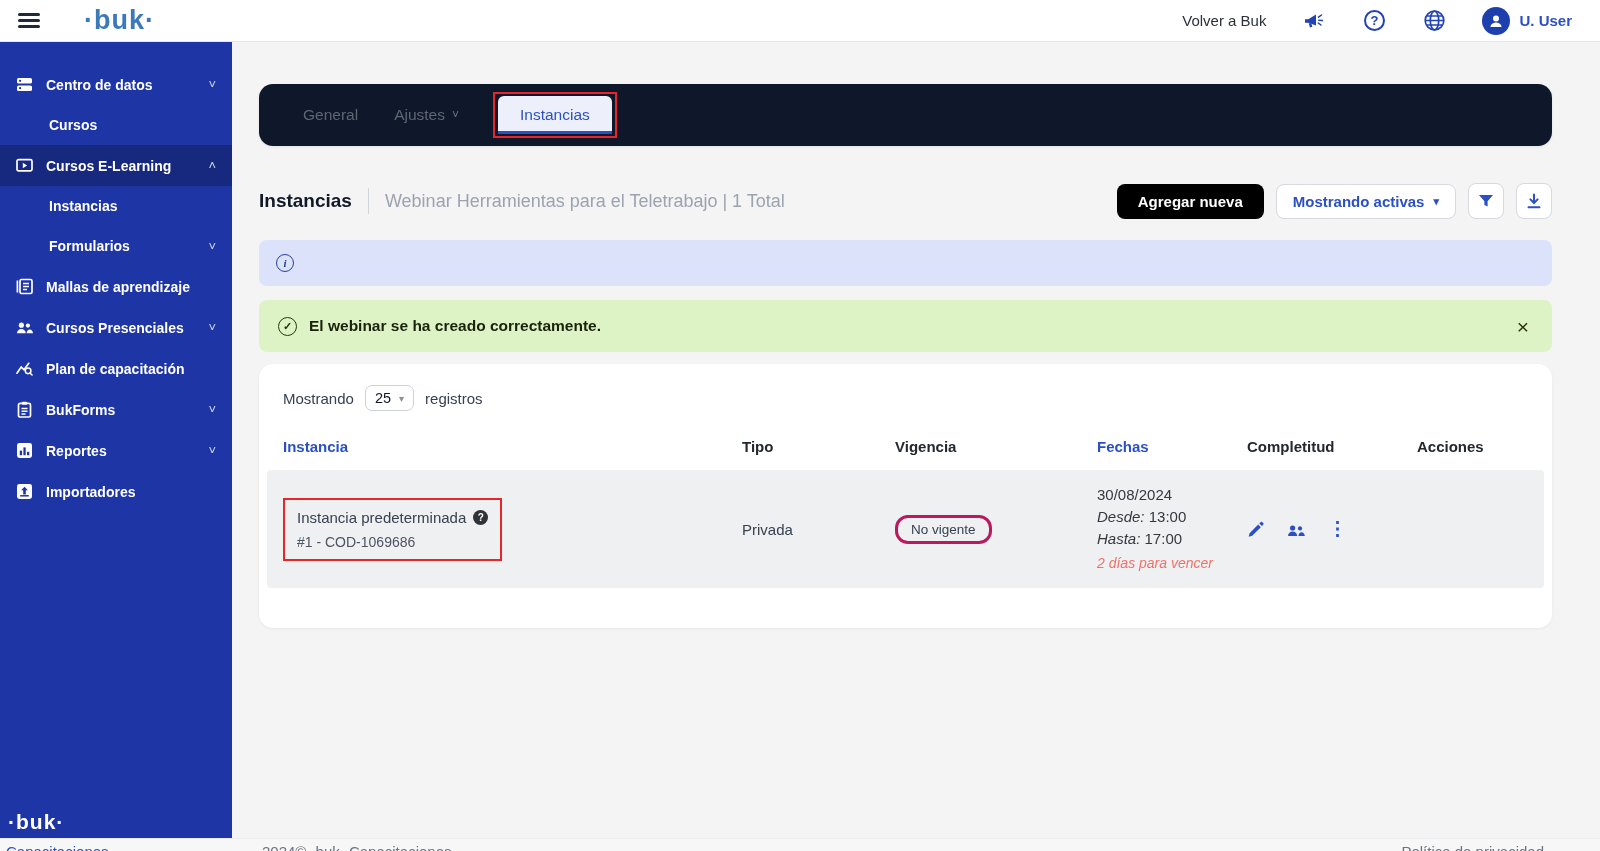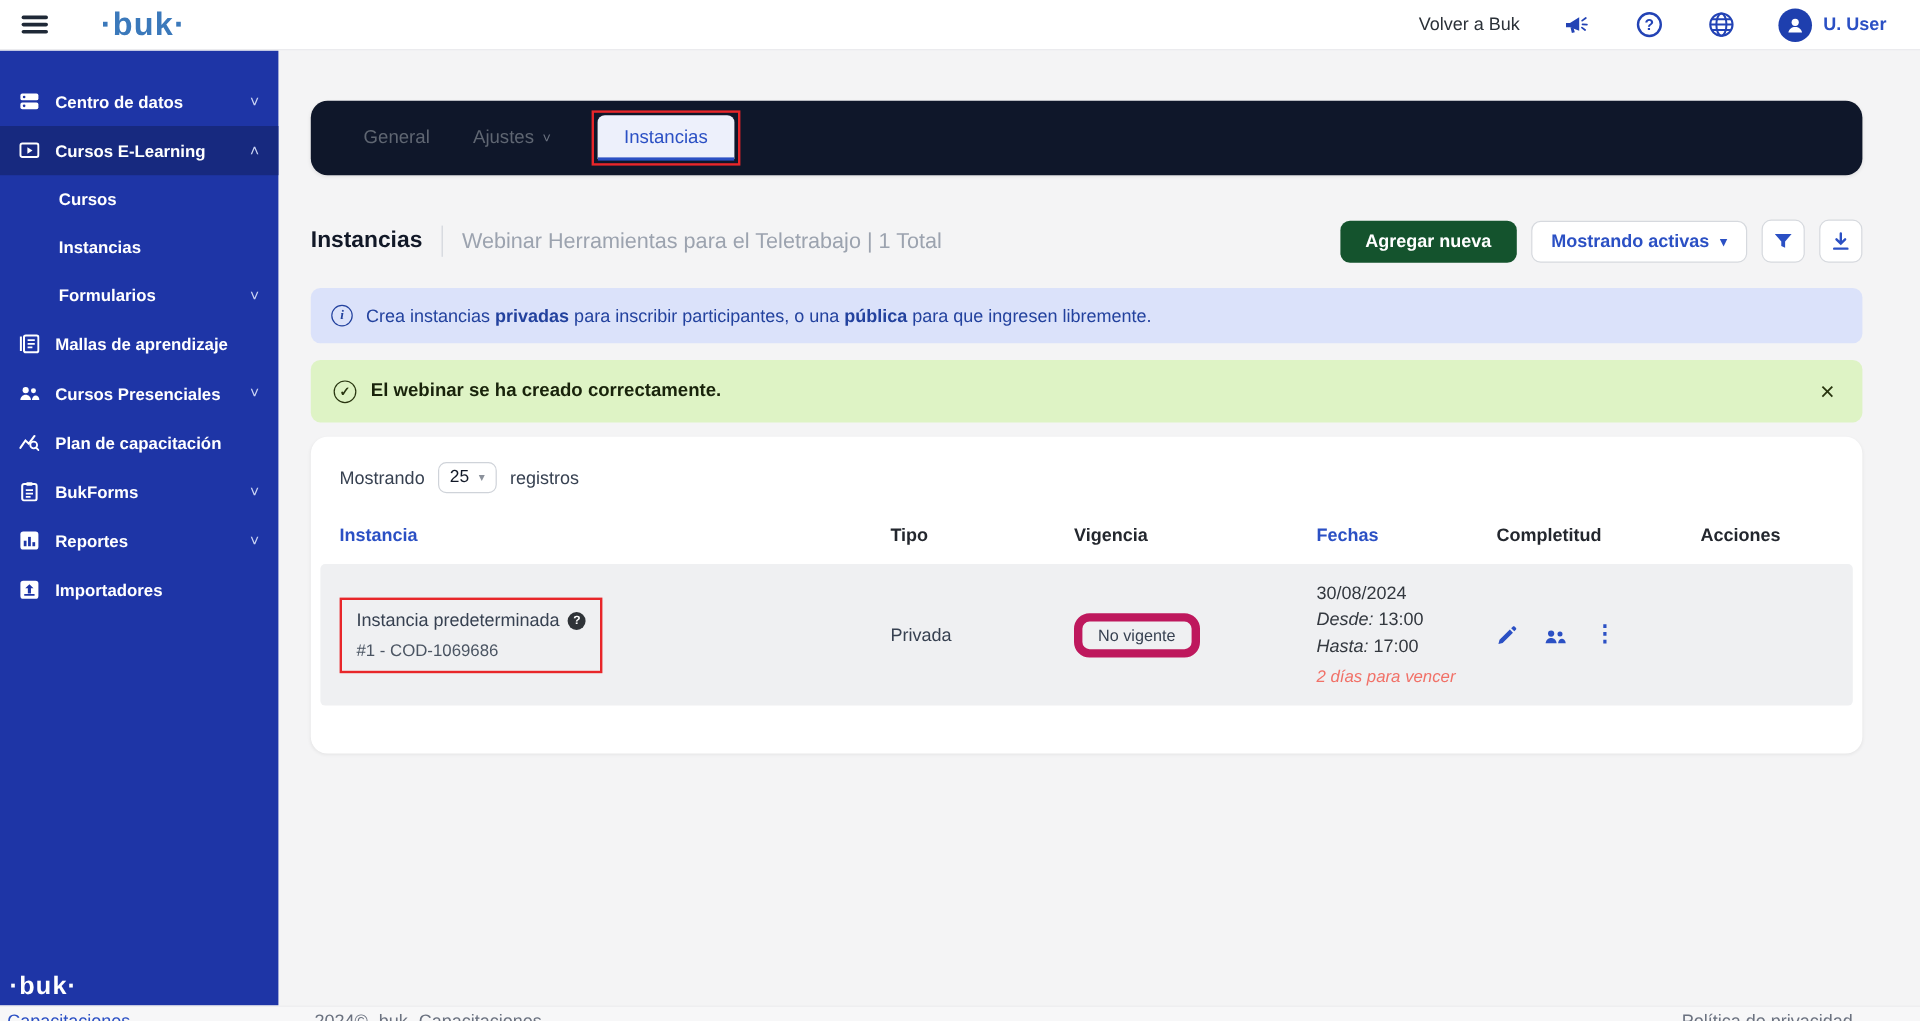--- a/index.html
+++ b/index.html
@@ -41,21 +41,21 @@
   .tab .chev-sm { font-size:12px; color:#6b7280; }
   .red-box-tab { border:2px solid #e8262a; padding:2px 3px; margin-left:16px; }
   .tab.active { background:#edf0fb; color:#2b50c4; border-bottom:3px solid #2b50c4;
                 border-radius:6px 6px 0 0; padding:10px 22px 7px; font-weight:500; }
 
   .page-head { position:absolute; left:27px; top:141px; width:1293px; display:flex; align-items:center; }
   .page-title { font-size:19px; font-weight:700; color:#111827; }
   .head-divider { width:1px; height:26px; background:#d1d5db; margin:0 16px; }
   .page-subtitle { font-size:18px; color:#9ca3af; }
   .head-actions { margin-left:auto; display:flex; align-items:center; gap:12px; }
-  .btn-primary { background:#14532d; color:#fff; font-size:15px; font-weight:600; border:none;
+  .btn-primary { background:#000000; color:#fff; font-size:15px; font-weight:600; border:none;
                  border-radius:8px; padding:9px 21px; cursor:pointer; font-family:inherit; }
   .btn-outline { background:#fff; color:#2b50c4; font-size:15px; font-weight:600; border:1px solid #d6d9de;
                  border-radius:8px; padding:8px 16px; cursor:pointer; display:flex; align-items:center; gap:9px; font-family:inherit; }
   .btn-icon { background:#fff; border:1px solid #d6d9de; border-radius:8px; width:36px; height:36px;
               display:flex; align-items:center; justify-content:center; cursor:pointer; }
   .caret { font-size:11px; }
 
   .info-banner { position:absolute; left:27px; top:198px; width:1293px; height:46px; background:#dbe2fa;
                  border-radius:8px; display:flex; align-items:center; padding:0 17px; gap:11px;
                  color:#23429e; font-size:15px; }
@@ -83,21 +83,21 @@
   .trow { display:grid; grid-template-columns:459px 153px 202px 150px 170px 1fr; align-items:center;
           margin:0 8px; padding:14px 16px; background:#eff0f2; border-radius:4px; min-height:116px; }
 
   .red-box-cell { border:2px solid #e8262a; padding:9px 12px; width:fit-content; min-width:205px; }
   .inst-name { font-size:15px; color:#374151; display:flex; align-items:center; gap:7px; }
   .help-dot { width:15px; height:15px; background:#2f3338; color:#fff; border-radius:50%; font-size:10px;
               font-weight:700; display:flex; align-items:center; justify-content:center; cursor:pointer; }
   .inst-code { font-size:14px; color:#4b5563; margin-top:8px; }
 
   .cell-tipo { font-size:15px; color:#374151; }
-  .pill { display:inline-block; border:7px solid #be185d; border-radius:13px; padding:4px 13px;
+  .pill { display:inline-block; border:3px solid #be185d; border-radius:13px; padding:4px 13px;
           font-size:13.5px; color:#374151; background:transparent; }
   .fechas { font-size:15px; color:#33383f; line-height:22px; }
   .fechas .lbl { font-style:italic; }
   .due { font-size:14px; color:#f17168; font-style:italic; margin-top:2px; }
   .completion { width:95px; text-align:center; }
   .completion .num { font-size:15px; color:#374151; }
   .progress { width:95px; height:7px; background:#e2e4e8; border-radius:4px; margin-top:9px; }
   .actions { display:flex; align-items:center; gap:21px; padding-left:0; }
   .action-ic { cursor:pointer; display:flex; align-items:center; justify-content:center; }
   .kebab { color:#2b50c4; font-size:19px; font-weight:700; letter-spacing:0; cursor:pointer; line-height:0.55; }
@@ -158,33 +158,33 @@
         <rect x="1" y="2" width="15" height="5.6" rx="1.6"></rect>
         <rect x="1" y="9.4" width="15" height="5.6" rx="1.6"></rect>
         <circle cx="4.1" cy="4.8" r="1.1" fill="#1e35a6"></circle>
         <circle cx="4.1" cy="12.2" r="1.1" fill="#1e35a6"></circle>
       </svg>
     </span>
     <span>Centro de datos</span>
     <span class="chev">˅</span>
   </div>
 
+  <div class="side-item sub">
+    <span>Cursos</span>
+  </div>
+
   <div class="side-item active">
     <span class="side-icon">
       <svg width="17" height="17" viewBox="0 0 17 17" fill="none">
         <rect x="1" y="2.6" width="15" height="11.2" rx="1.6" stroke="#fff" stroke-width="1.7"></rect>
         <path d="M6.8 5.8l4.3 2.7-4.3 2.7z" fill="#fff"></path>
       </svg>
     </span>
     <span>Cursos E-Learning</span>
     <span class="chev">˄</span>
-  </div>
-
-  <div class="side-item sub">
-    <span>Cursos</span>
   </div>
 
   <div class="side-item sub">
     <span>Instancias</span>
   </div>
 
   <div class="side-item sub">
     <span>Formularios</span>
     <span class="chev">˅</span>
   </div>
@@ -294,23 +294,20 @@
       <button class="btn-icon">
         <svg width="18" height="18" viewBox="0 0 18 18" fill="none" stroke="#2b50c4" stroke-width="2" stroke-linecap="round">
           <path d="M9 2.5v8M5.4 7.4L9 11l3.6-3.6M3.5 15.2h11"></path>
         </svg>
       </button>
     </span>
   </div>
 
   <div class="info-banner">
     <span class="info-circle">i</span>
-    <span>
-      <span>Crea instancias </span><b>privadas</b><span> para inscribir participantes, o una </span><b>pública</b><span> para que ingresen libremente.</span>
-    </span>
   </div>
 
   <div class="success-banner">
     <span class="check-circle">✓</span>
     <span class="success-msg">El webinar se ha creado correctamente.</span>
     <span class="close-x">×</span>
   </div>
 
   <div class="table-card">
     <div class="controls">

